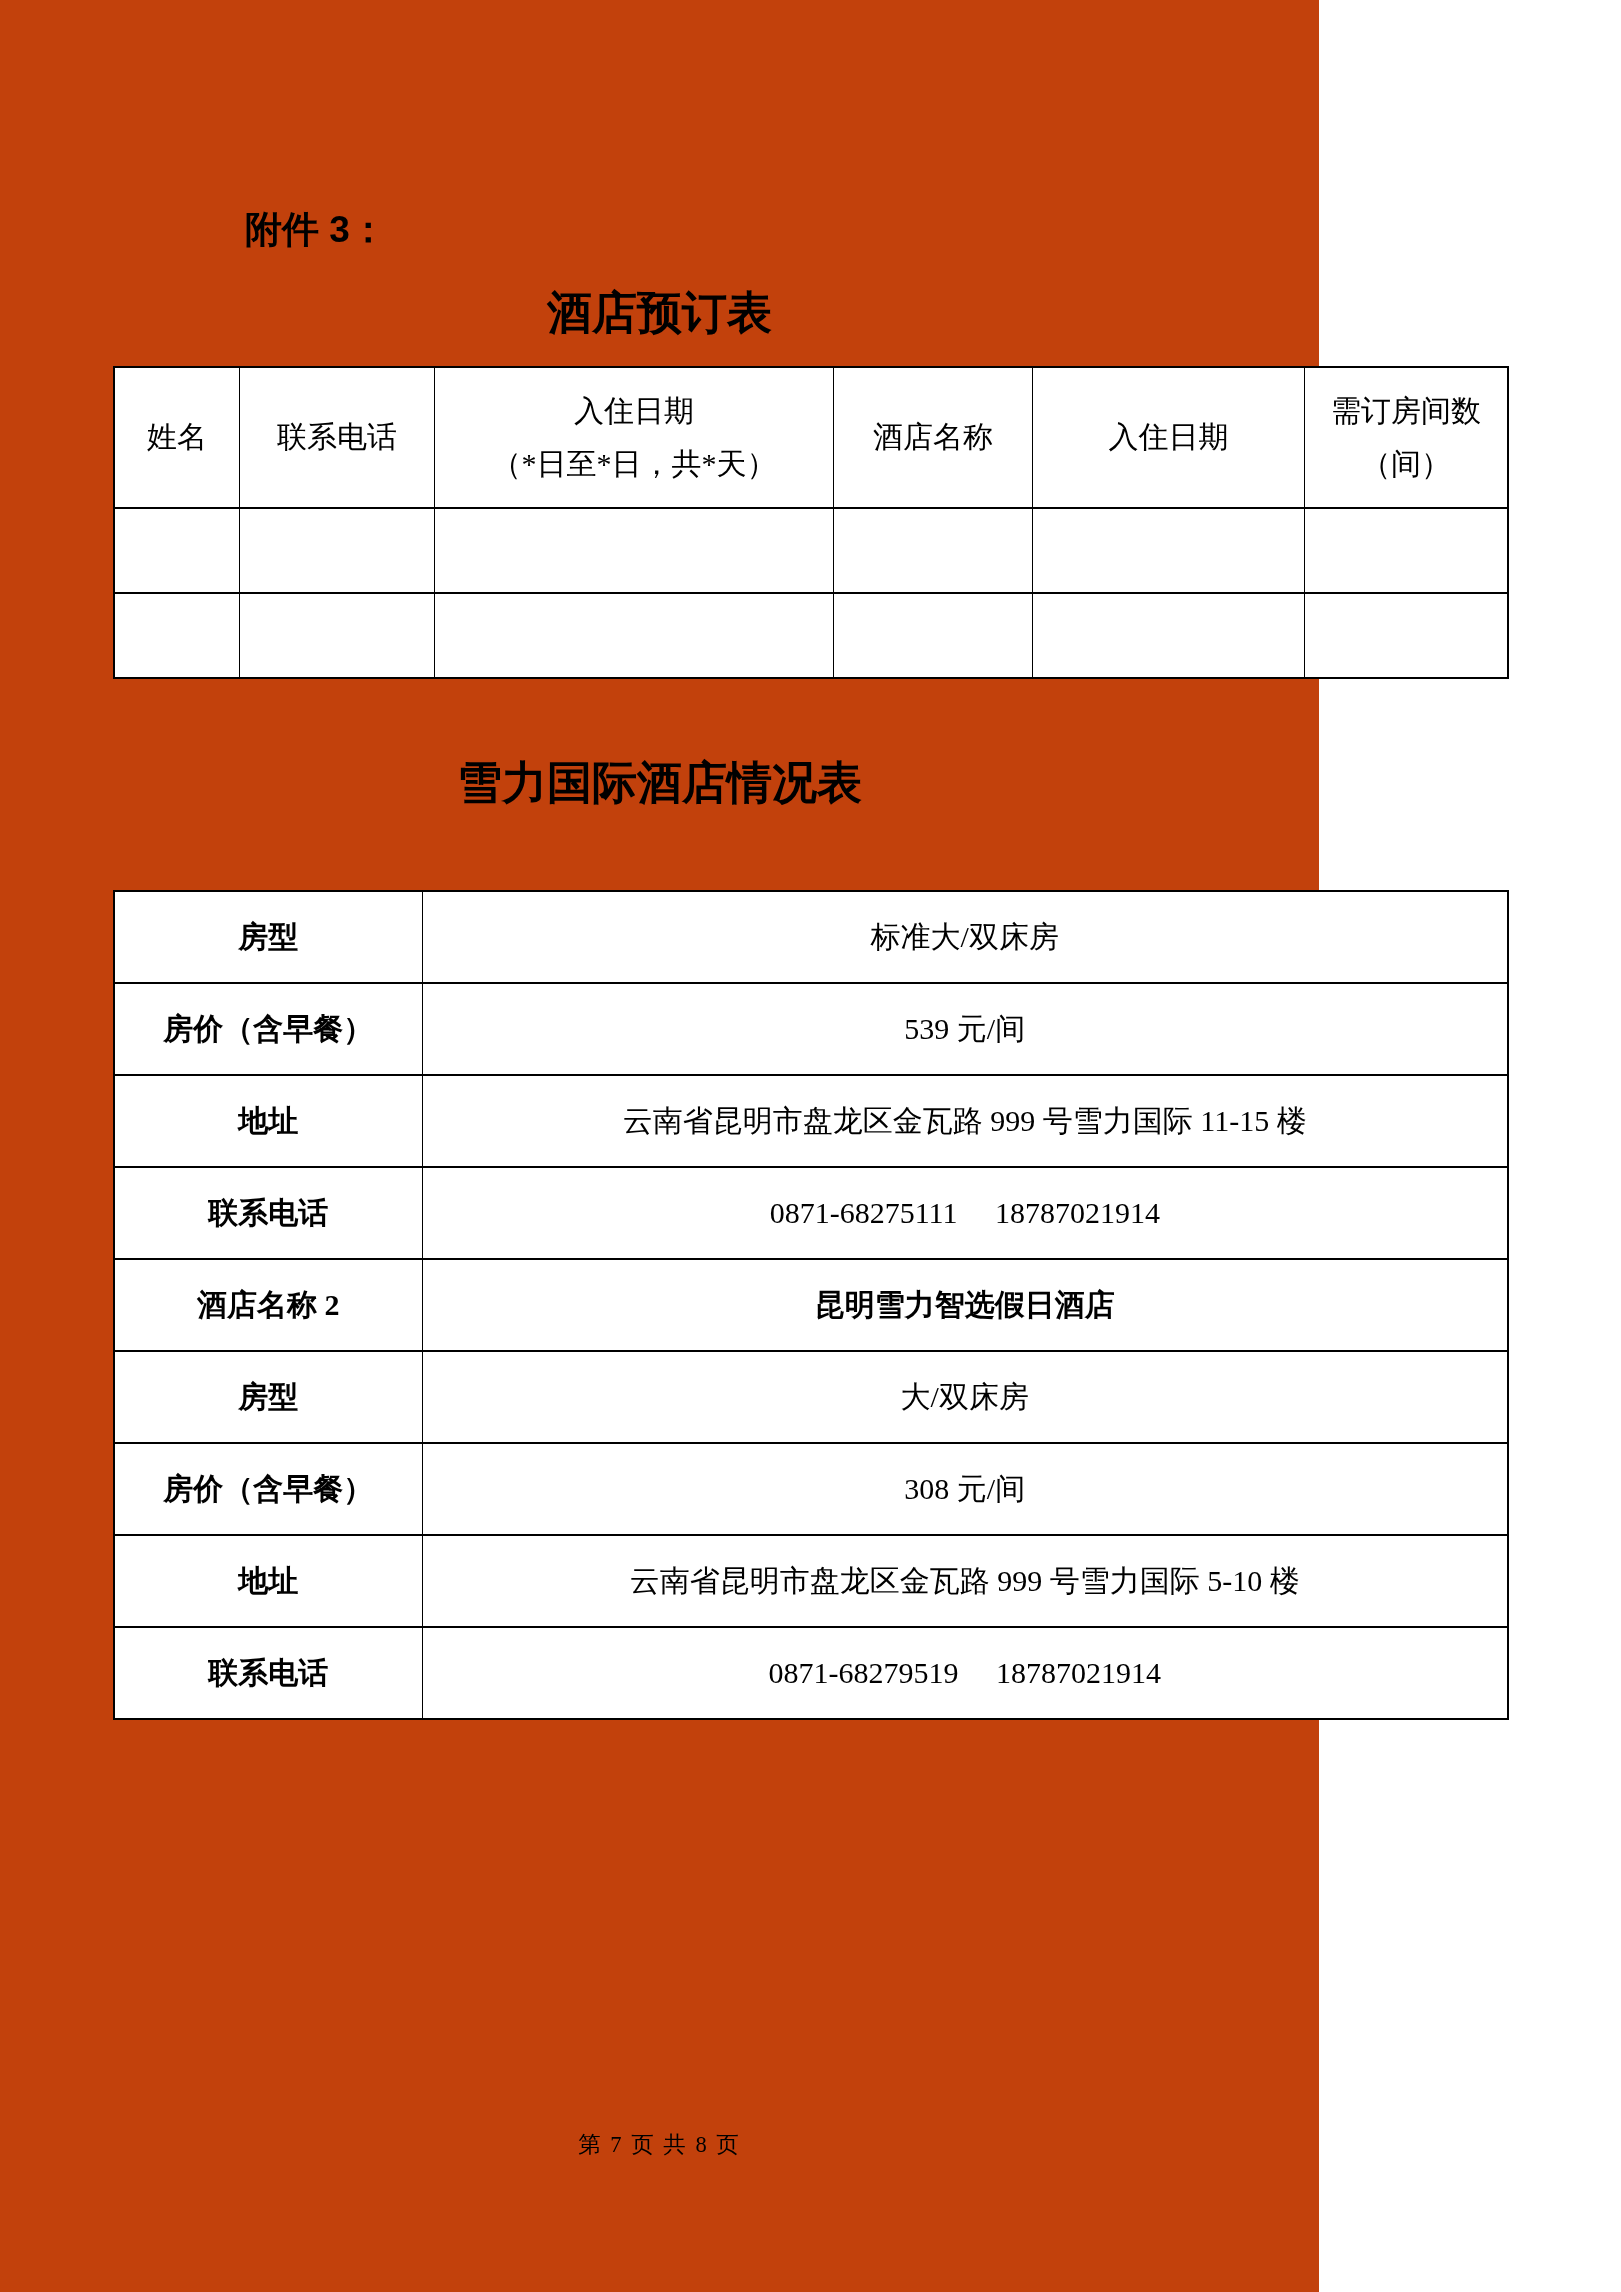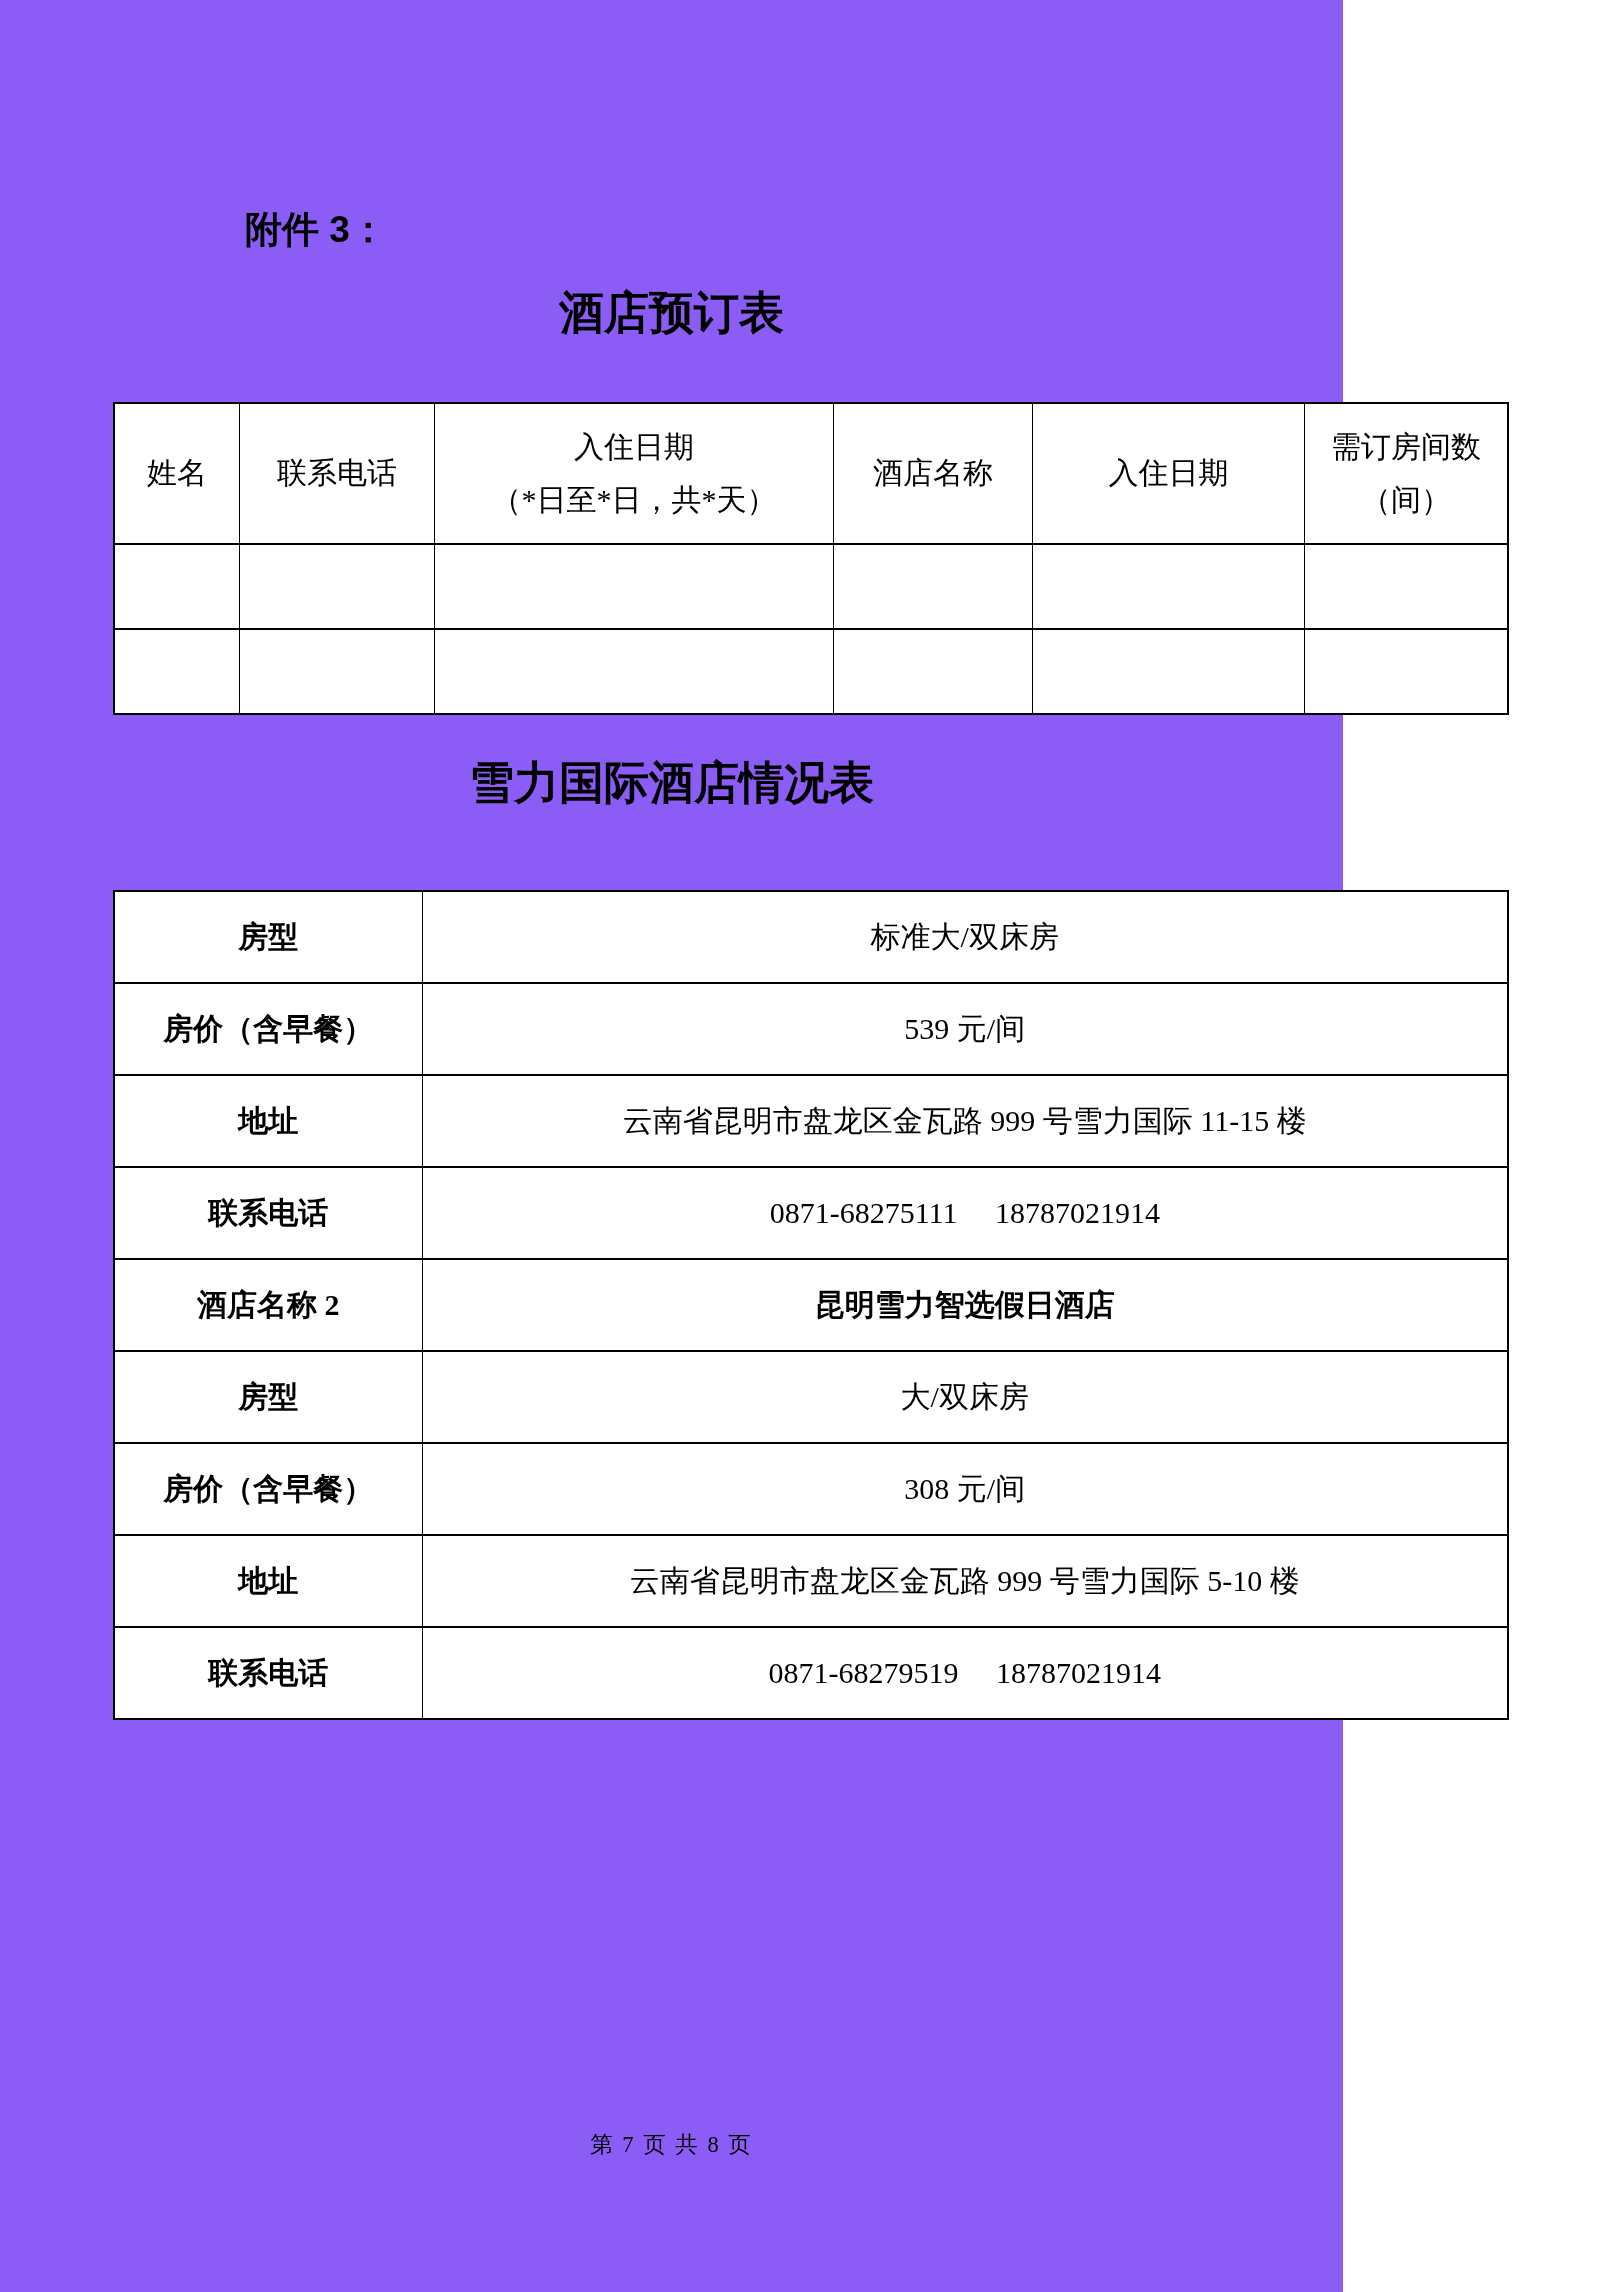--- a/index.html
+++ b/index.html
@@ -4,24 +4,23 @@
 <style>
   html, body {
     margin: 0;
     padding: 0;
     background: #ffffff;
   }
   .page {
     position: relative;
     width: 1319px;
     height: 2293px;
-    background: #8b5cf6;
+    background: #c2410c;
     font-family: "Liberation Serif", serif;
     color: #000000;
-    padding-left: 24px;
   }
   .attachment {
     position: absolute;
     left: 245px;
     top: 208px;
     font-family: "Liberation Sans", sans-serif;
     font-weight: 700;
     font-size: 37px;
     line-height: 1.2;
     color: #000000;
@@ -53,21 +52,21 @@
     border-color: #000000;
     border-width: 2px 1px;
     vertical-align: middle;
     text-align: center;
     padding: 0;
     overflow: hidden;
   }
   table.grid tr > td:first-child { border-left-width: 2px; }
   table.grid tr > td:last-child  { border-right-width: 2px; }
 
-  .booking { top: 366px; margin-top: 36px; }
+  .booking { top: 366px; }
   .booking td {
     font-size: 30px;
     line-height: 1.75;
   }
   .booking tr.head-row  { height: 141px; }
   .booking tr.empty-row { height: 85px; }
 
   .hotel { top: 890px; }
   .hotel tr { height: 92px; }
   .hotel td { font-size: 30px; line-height: 1.4; }

